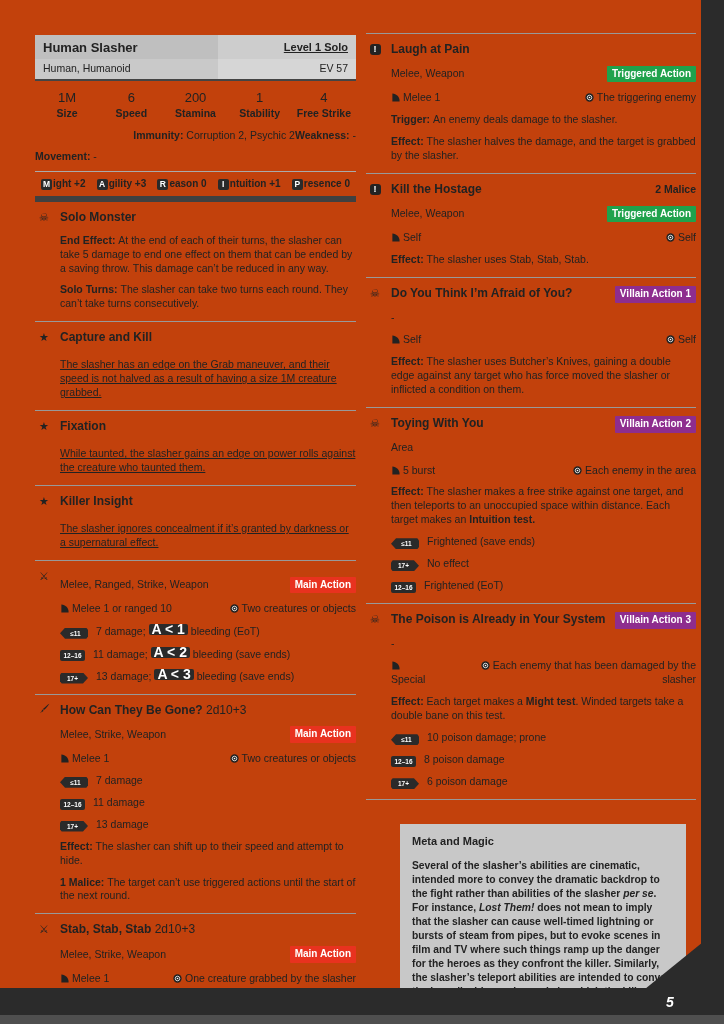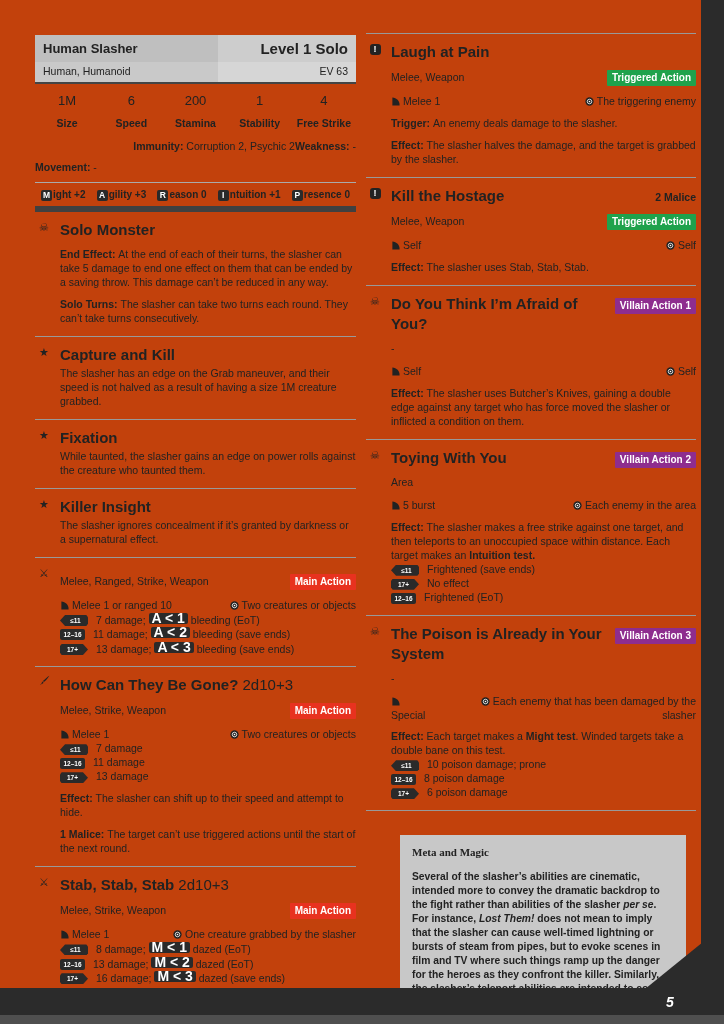--- a/index.html
+++ b/index.html
@@ -13,75 +13,75 @@
   .corner{position:absolute;left:645px;top:942px;width:58px;height:47px;background:#2b2b2b;clip-path:polygon(100% 0,100% 100%,0 100%);}
   .page-num{position:absolute;left:666px;top:993px;color:#fff;font-style:italic;font-weight:700;font-size:14px;}
 
   
   .col-left{position:absolute;left:35px;top:35px;width:321px;}
   .col-right{position:absolute;left:366px;top:33px;width:330px;border-top:1px solid #999;}
 
   
   .sb-row1{display:flex;justify-content:space-between;align-items:center;background:linear-gradient(90deg,#bfbfbf 0 57%,#cdcdcd 57%);padding:4px 8px 3px;}
   .sb-title{font-weight:700;font-size:13px;}
-  .sb-level{font-weight:700;font-size:15px;}
+  .sb-level{font-weight:700;font-size:11px;text-decoration:underline;}
   .sb-row2{display:flex;justify-content:space-between;background:linear-gradient(90deg,#c9c9c9 0 57%,#d6d6d6 57%);padding:3px 8px;border-bottom:2px solid #444;}
   .sb-stats{display:flex;text-align:center;padding:8px 0 2px;}
   .stat{flex:1;}
   .stat-value{font-size:13px;}
-  .stat-label{font-weight:700;margin-top:8px;}
+  .stat-label{font-weight:700;}
   .sb-imm{display:flex;justify-content:flex-end;padding:7px 0 0;}
   .sb-move{padding:7px 0 7px;}
   .sb-chars{display:flex;justify-content:space-between;border-top:1px solid #aaa;border-bottom:6px solid #404040;padding:5px 6px;font-weight:700;font-size:10px;align-items:center;}
   .char-letter{display:inline-block;background:#2a2a2a;color:#fff;width:11px;height:11px;line-height:11px;text-align:center;border-radius:2px;font-size:8.5px;margin-right:1px;}
 
   
   .section{display:flex;gap:7px;padding:8px 0 10px;border-bottom:1px solid #999;}
   .icon-col{width:18px;flex:none;text-align:center;padding-top:0;}
   .icon{font-size:11px;color:#222;}
   .icon-exclaim{display:inline-block;background:#222;color:#fff;font-weight:700;width:11px;height:11px;line-height:11px;border-radius:3px;font-size:9px;text-align:center;}
   .sec-body{flex:1;min-width:0;}
   .sec-title-row{display:flex;justify-content:space-between;align-items:baseline;gap:8px;}
-  .sec-title{font-size:15px;}
+  .sec-title{font-size:12px;}
   .sec-title b{font-weight:700;}
   .roll{font-weight:400;}
   .hdr-right{font-weight:700;white-space:nowrap;}
   .badge{color:#fff;font-weight:700;font-size:10px;padding:1px 5px 2px;border-radius:1px;white-space:nowrap;flex:none;}
   .row-kv{display:flex;justify-content:space-between;align-items:center;margin-top:8px;min-height:13px;gap:31px;}
   .row-dt{display:flex;justify-content:space-between;margin-top:9px;gap:14px;}
   .dt-cell svg{vertical-align:-1px;margin-right:3px;}
   .dt-target{text-align:right;}
-  .tier-row{display:flex;align-items:center;gap:8px;margin-top:0;}
+  .tier-row{display:flex;align-items:flex-end;gap:8px;margin-top:8px;}
   .tb{background:#2a2a2a;color:#fff;font-weight:700;font-size:6.5px;line-height:11px;height:11px;min-width:19px;padding:0 3px;text-align:center;flex:none;margin-top:1px;}
   .tb.t0{clip-path:polygon(0 50%,18% 0,94% 0,100% 20%,100% 80%,94% 100%,18% 100%);padding-left:6px;}
   .tb.t1{border-radius:2px;}
   .tb.t2{clip-path:polygon(0 20%,6% 0,82% 0,100% 50%,82% 100%,6% 100%,0 80%);padding-right:6px;}
   .pot{background:#2a2a2a;color:#fff;font-weight:700;font-size:14px;padding:0 3px;border-radius:2px;display:inline-block;line-height:11px;vertical-align:0.5px;}
   .para{margin:8px 0 0;}
-  .para.tight{margin-top:2px;}
+  .para.tight{margin-top:12px;text-decoration:underline;}
 
   
   .meta-box{margin:24px 10px 0 34px;background:#c8c8c8;padding:10px 12px 12px;}
-  .meta-title{font-weight:700;font-size:11px;margin-bottom:10px;font-family:Liberation Serif, serif;}
+  .meta-title{font-weight:700;font-size:11px;margin-bottom:10px;}
   .meta-text{margin:0;font-weight:700;font-size:10.3px;line-height:1.36;}
 </style>
 </head>
 <body>
 
 <div class="page">
 
   <div class="col-left">
     <div class="sb-header">
       <div class="sb-row1">
         <span class="sb-title">Human Slasher</span>
         <span class="sb-level">Level 1 Solo</span>
       </div>
       <div class="sb-row2">
         <span>Human, Humanoid</span>
-        <span>EV 63</span>
+        <span>EV 57</span>
       </div>
       <div class="sb-stats" id="stats">
           <div class="stat">
             <div class="stat-value">1M</div>
             <div class="stat-label">Size</div>
           </div>
           <div class="stat">
             <div class="stat-value">6</div>
             <div class="stat-label">Speed</div>
           </div>

